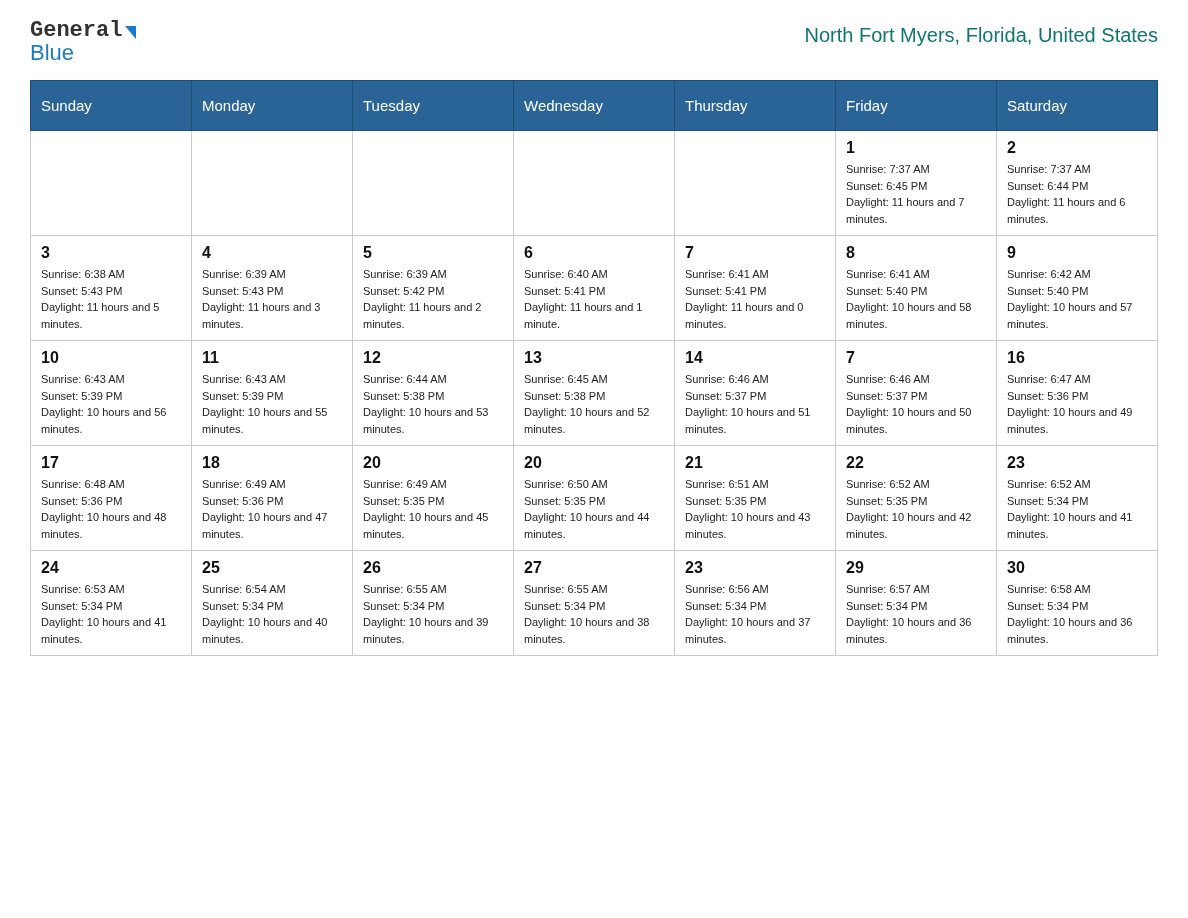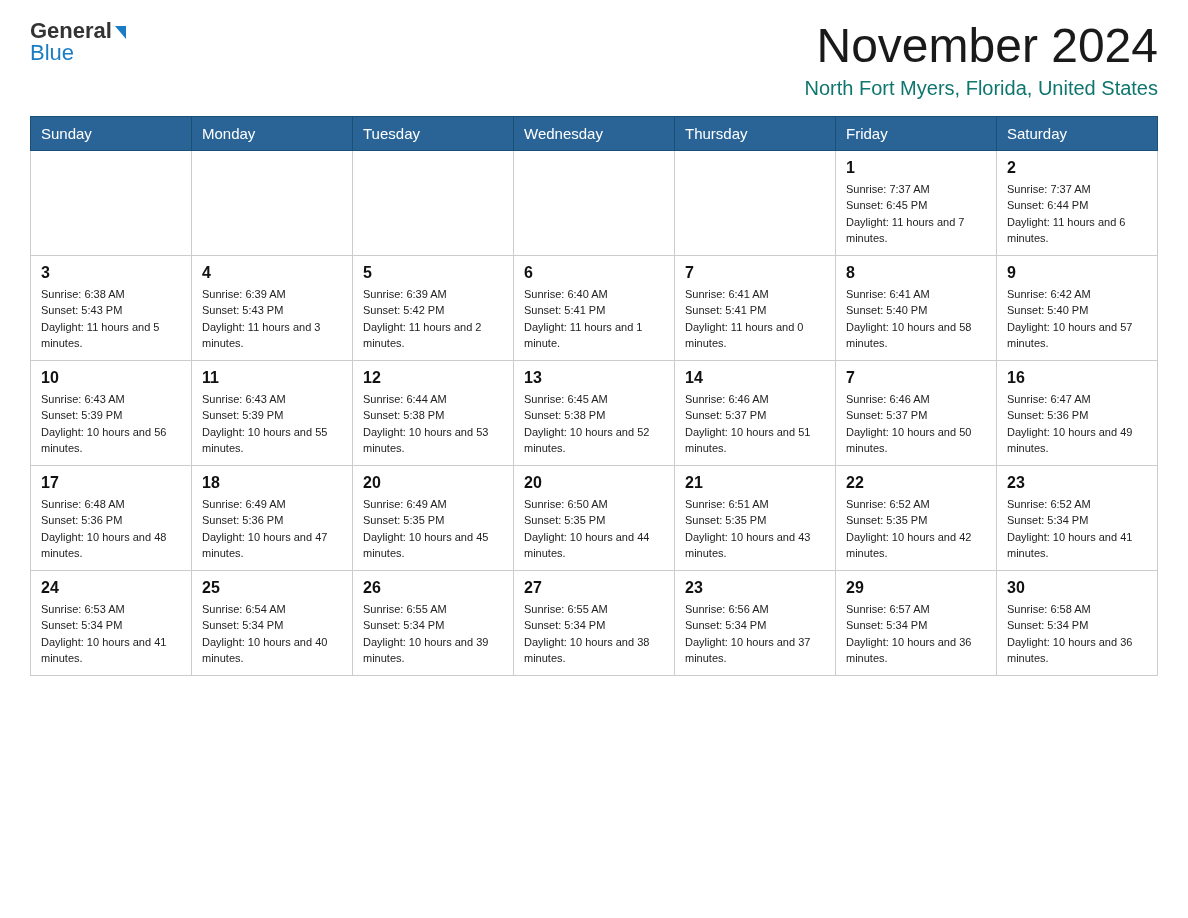--- a/index.html
+++ b/index.html
@@ -19,20 +19,21 @@
     .logo {
       display: flex;
       flex-direction: column;
       align-items: flex-start;
     }
     .logo-text-general {
       font-size: 22px;
       font-weight: bold;
       color: #333;
       line-height: 1;
+      font-family: Liberation Mono, monospace;
     }
     .logo-text-blue {
       font-size: 22px;
       font-weight: normal;
       color: #1a7dc4;
       line-height: 1;
     }
     .title-area {
       text-align: right;
     }
@@ -50,21 +51,21 @@
     .calendar-table {
       width: 100%;
       border-collapse: collapse;
       border: 1px solid #999;
     }
     .calendar-table th {
       background-color: #2a6496;
       color: #fff;
       font-size: 15px;
       font-weight: normal;
-      padding: 8px 10px;
+      padding: 16px 10px;
       text-align: left;
       border: 1px solid #1a4f78;
     }
     .calendar-table td {
       vertical-align: top;
       padding: 8px 10px;
       border: 1px solid #ccc;
       width: 14.28%;
       min-height: 100px;
       font-size: 13px;
@@ -95,21 +96,20 @@
 
 <div class="header-area">
   <div class="logo">
     <div class="logo-top-row">
       <span class="logo-text-general">General</span>
       <span style="display:inline-block; width:0; height:0; border-left:11px solid transparent; border-top:13px solid #1a7dc4; margin-left:3px; margin-top:2px;"></span>
     </div>
     <span class="logo-text-blue">Blue</span>
   </div>
   <div class="title-area">
-    <div class="month-title">November 2024</div>
     <div class="location-title">North Fort Myers, Florida, United States</div>
   </div>
 </div>
 
 <table class="calendar-table">
   <thead>
     <tr id="header-row">
     <th>Sunday</th>
         <th>Monday</th>
         <th>Tuesday</th>

